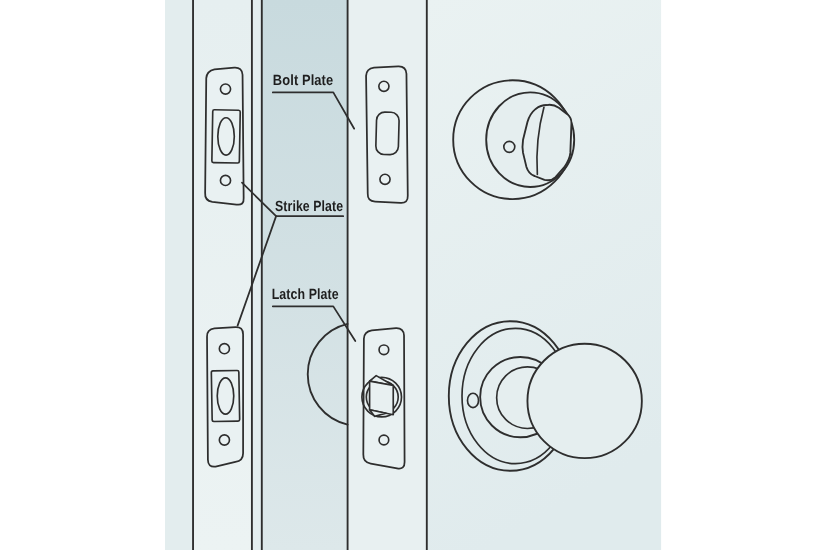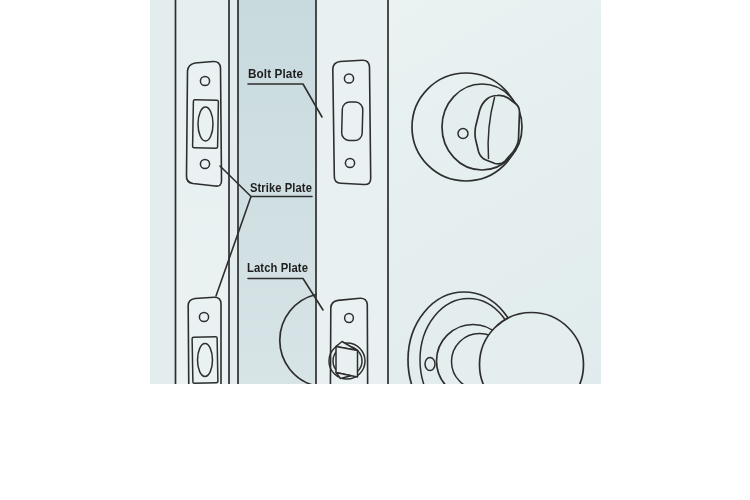--- a/index.html
+++ b/index.html
@@ -5,21 +5,21 @@
   :root{
     --background:#ffffff;
     --panel-light:#e9f1f2;
     --panel-mid:#e4eeef;
     --panel-door:#e5eeef;
     --line:#2e2e2e;
     --label-text:#1e1e1e;
   }
   html,body{margin:0;padding:0;background:#fff;}
   .stage{
-    width:750px;height:384px;position:relative;overflow:hidden;
+    width:750px;height:500px;position:relative;overflow:hidden;
     background:var(--background);
     font-family:"Liberation Sans", sans-serif;
   }
   svg{display:block;}
   .ln{fill:none;stroke:var(--line);stroke-width:1.7;stroke-linecap:round;stroke-linejoin:round;}
   .ln-thin{fill:none;stroke:var(--line);stroke-width:1.5;stroke-linecap:round;stroke-linejoin:round;}
   .fill-door{fill:var(--panel-door);stroke:var(--line);stroke-width:1.7;stroke-linejoin:round;}
   .fill-edge{fill:var(--panel-light);stroke:var(--line);stroke-width:1.6;stroke-linejoin:round;}
   .leader{fill:none;stroke:var(--line);stroke-width:1.6;stroke-linecap:round;stroke-linejoin:round;}
   .lbl{

